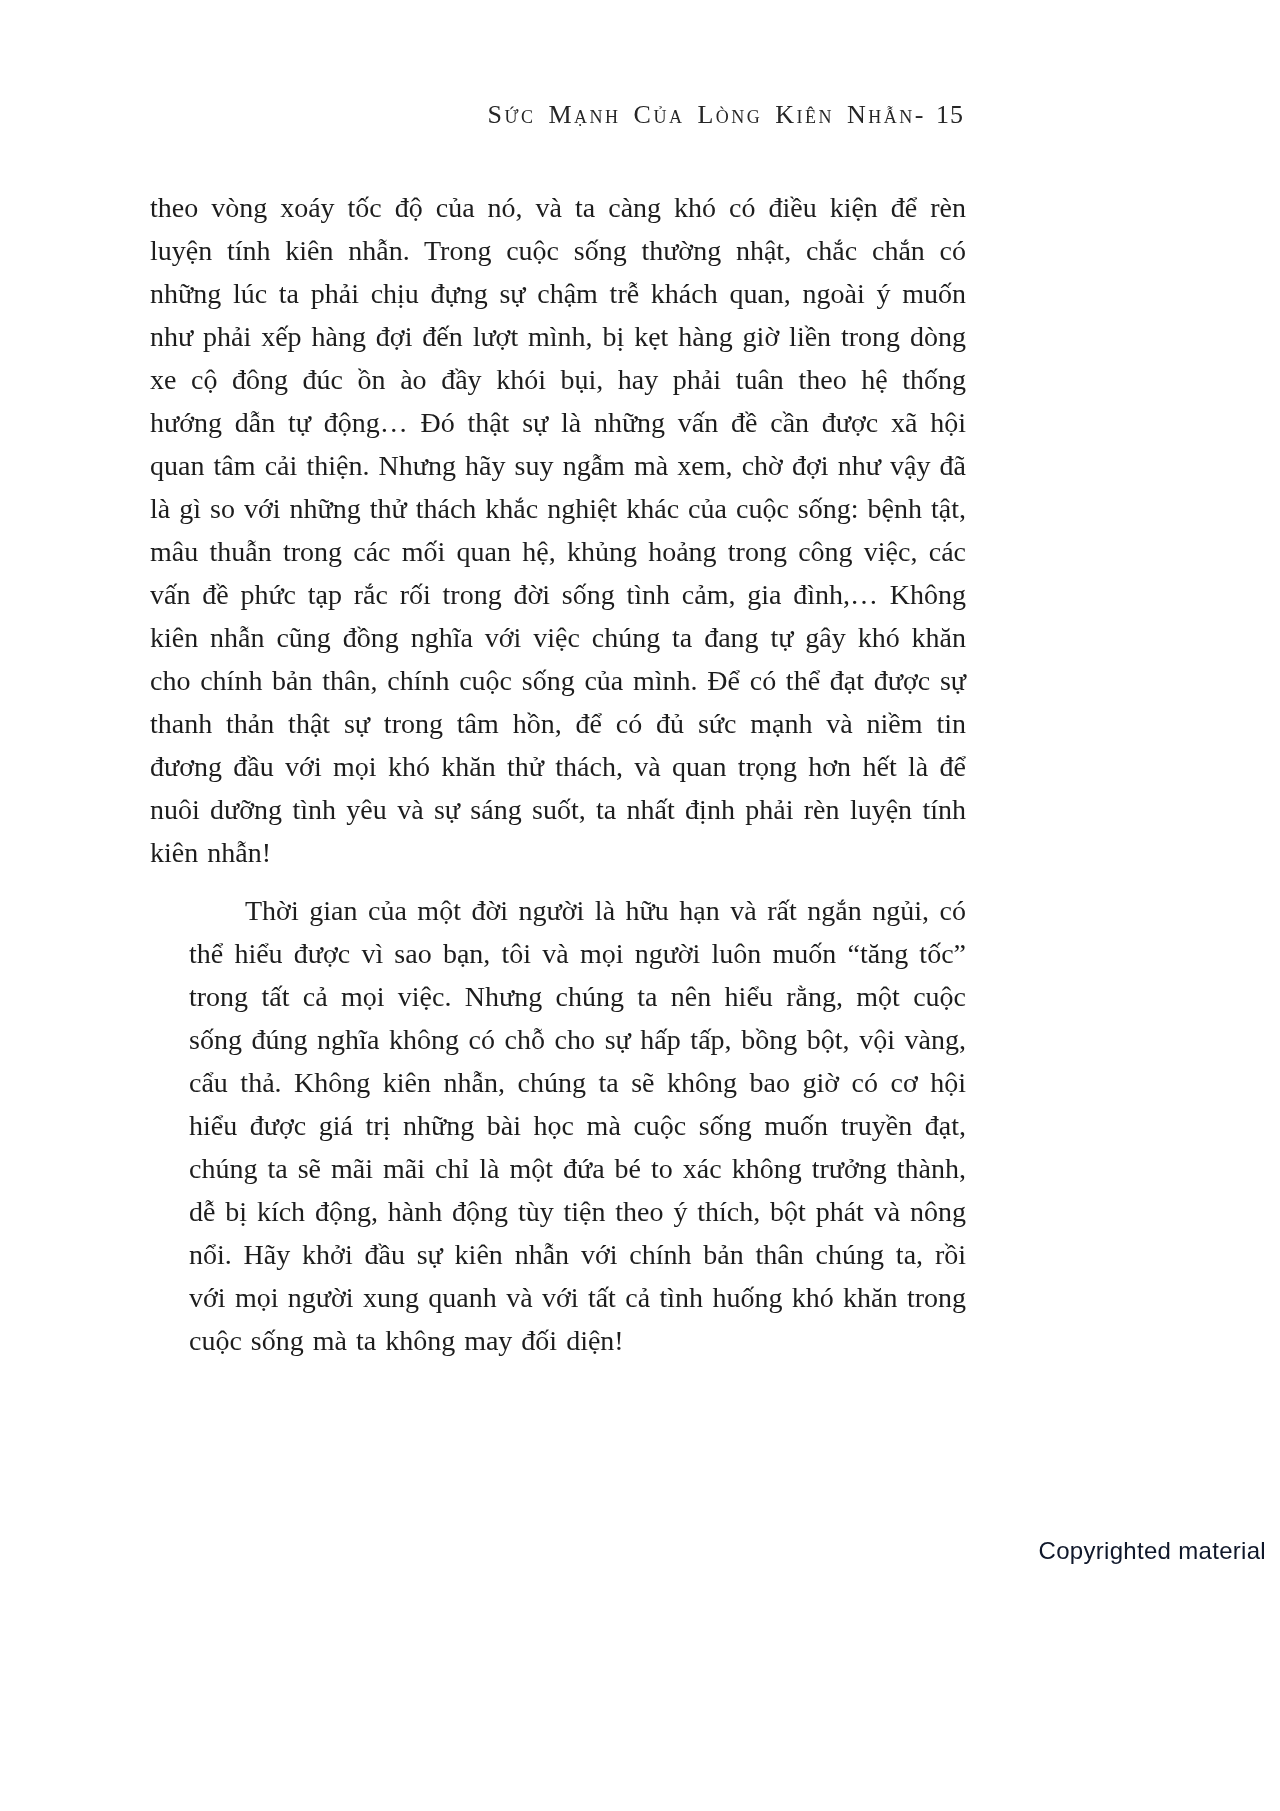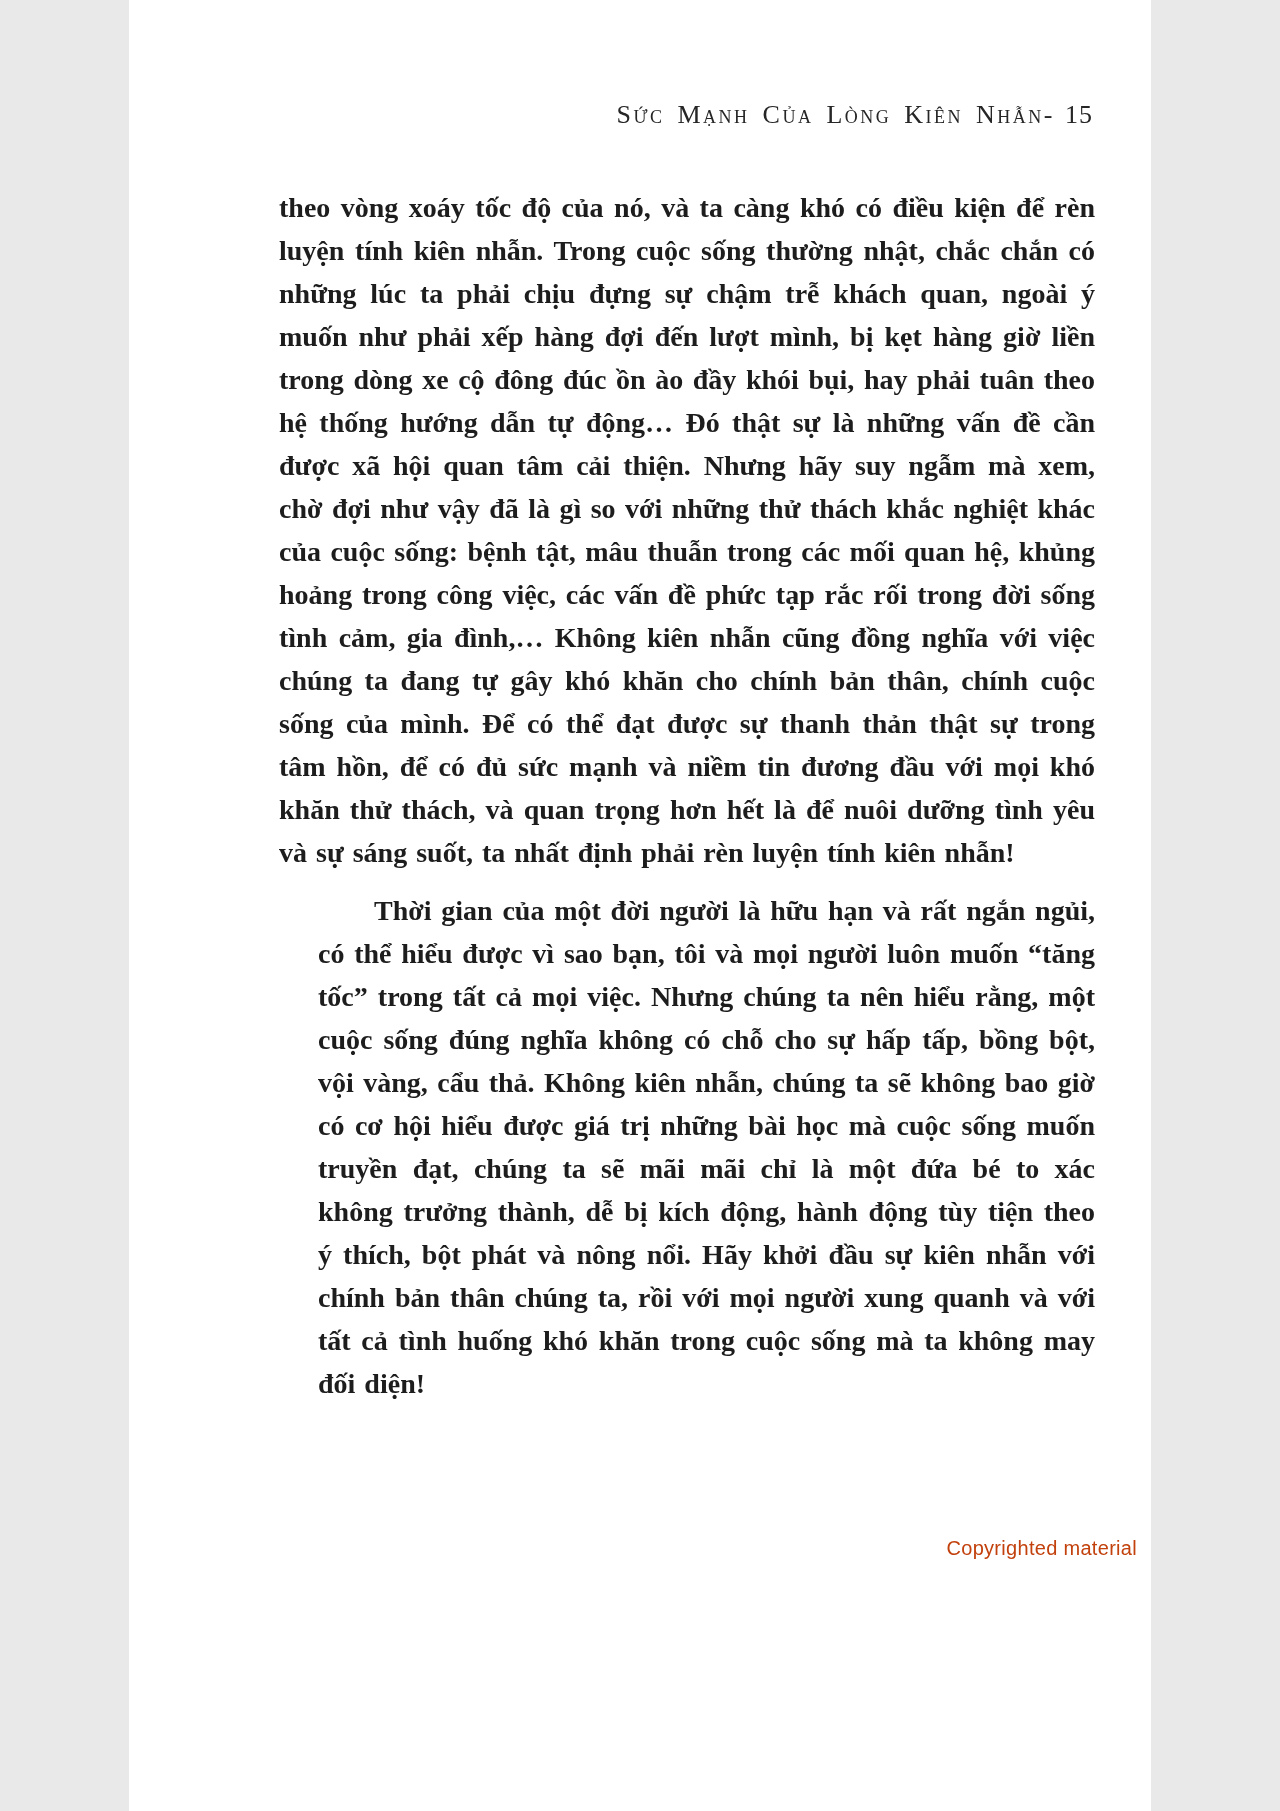--- a/index.html
+++ b/index.html
@@ -2,21 +2,21 @@
 <html><head>
 <meta charset="utf-8">
 <style>
   html, body {
     margin: 0;
     padding: 0;
     background: #e9e9e9;
   }
   .page {
     position: relative;
-    width: 1022px;
+    width: 1280px;
     height: 1811px;
     margin: 0 auto;
     background: #ffffff;
     font-family: "Liberation Serif", "DejaVu Serif", serif;
     color: #1d1d1d;
     overflow: hidden;
   }
   .content {
     position: absolute;
     left: 150px;
@@ -37,34 +37,33 @@
     margin-left: 10px;
     letter-spacing: 1px;
   }
   .body-text p {
     font-size: 28px;
     line-height: 43px;
     text-align: justify;
     margin: 0;
     word-spacing: 2px;
     color: #1d1d1d;
-    font-weight: bold;
   }
   .body-text p.indented {
     margin-top: 15px;
     text-indent: 56px;
     margin-left: 39px;
   }
   .watermark {
     position: absolute;
     right: 14px;
     top: 1537px;
     font-family: "Liberation Sans", sans-serif;
-    font-size: 20px;
-    color: #c2410c;
+    font-size: 24px;
+    color: #0f172a;
     letter-spacing: 0.3px;
   }
 </style>
 </head>
 <body>
 
 <div class="page">
   <div class="content">
 
     <div class="running-header">

